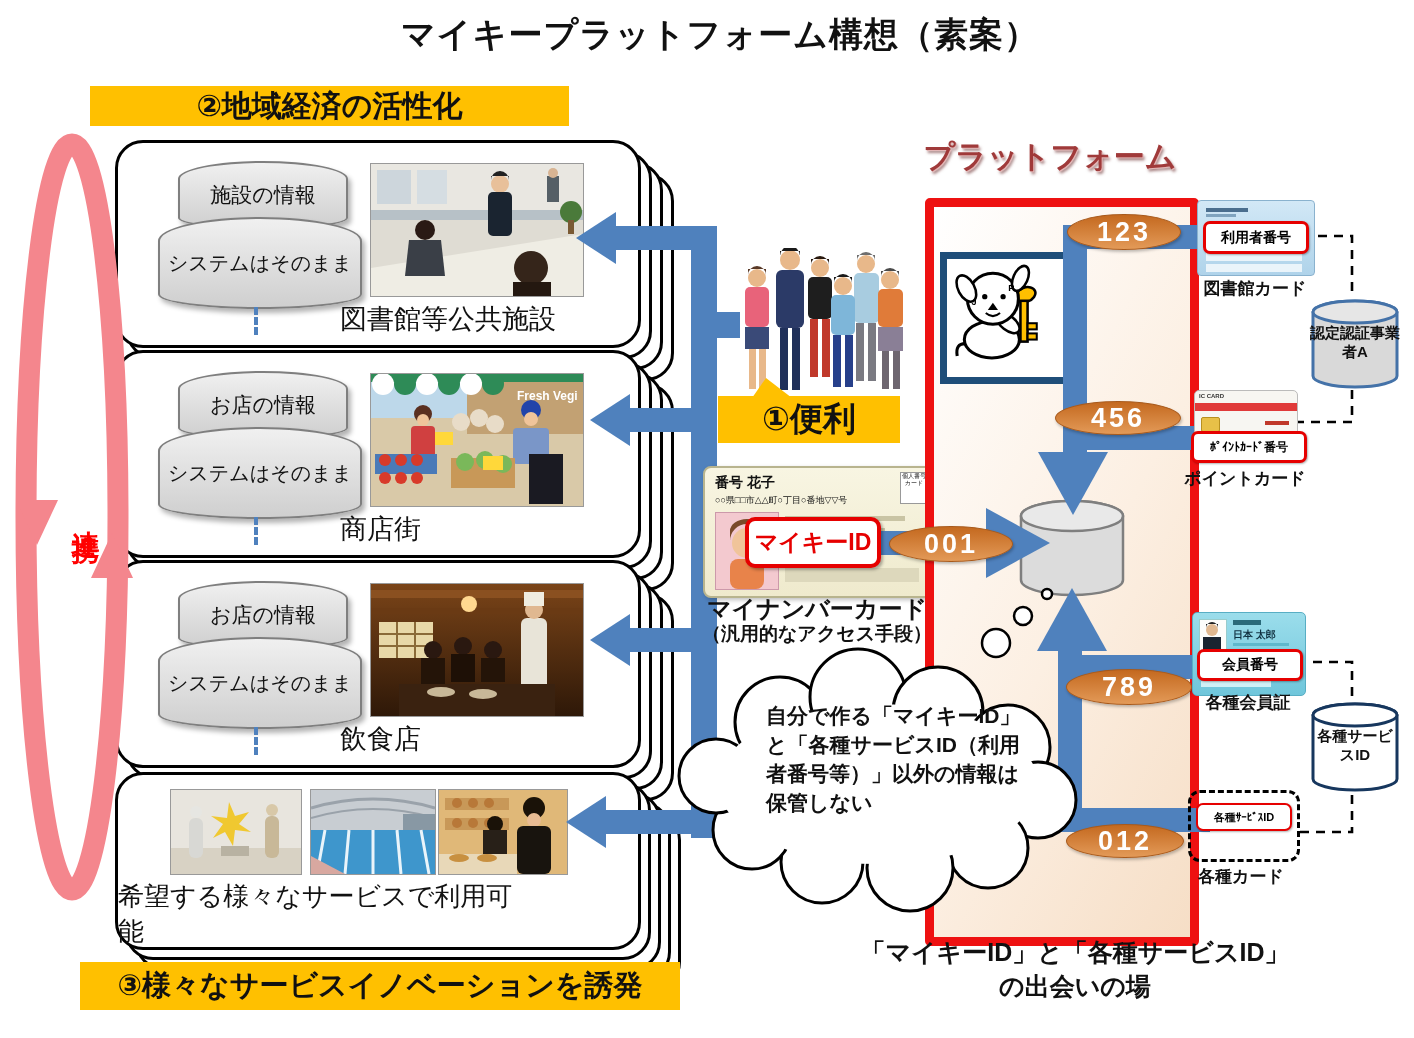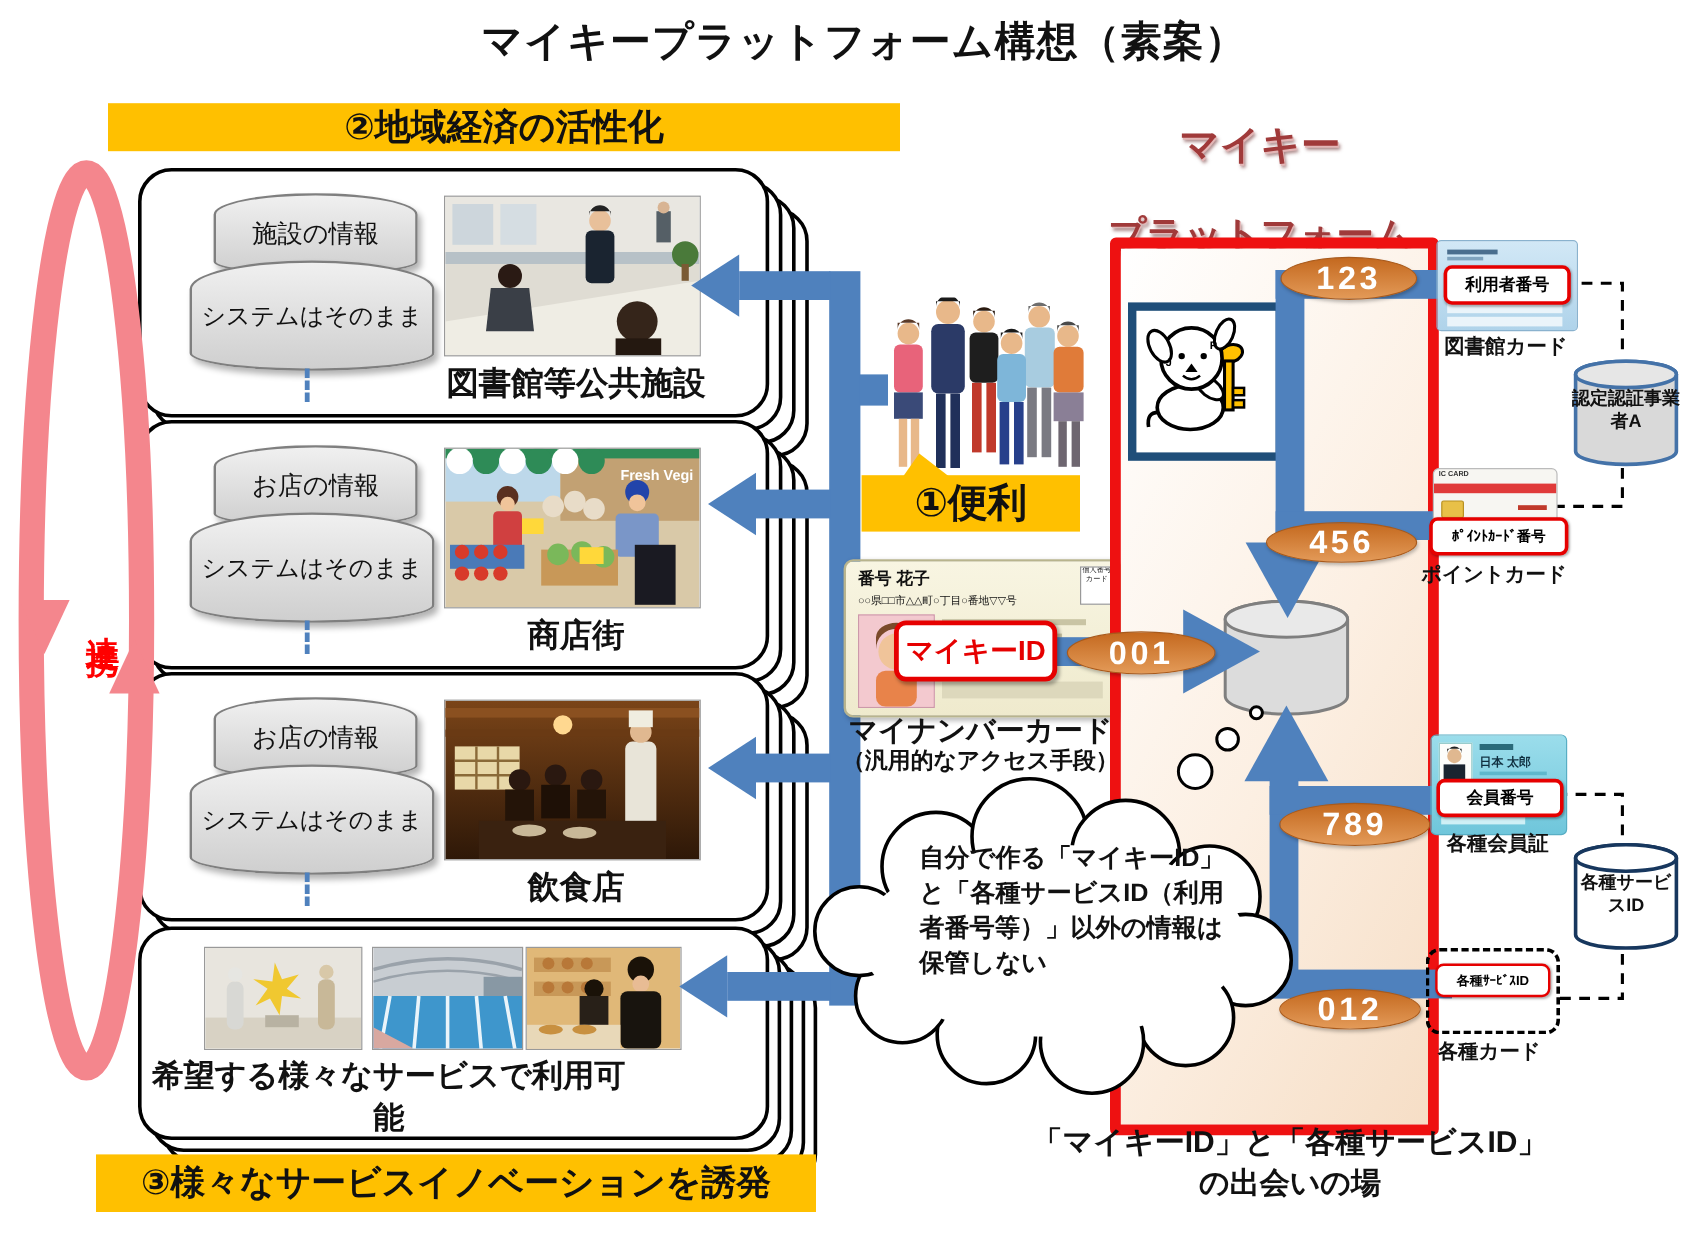--- a/index.html
+++ b/index.html
@@ -6,36 +6,36 @@
   #stage{
     position:relative;width:1414px;height:1038px;background:#fff;overflow:hidden;
     font-family:"Liberation Sans","DejaVu Sans",sans-serif;color:#111;
   }
   .abs{position:absolute;}
   .ctr{display:flex;align-items:center;justify-content:center;text-align:center;}
   svg{display:block;}
   
   .main-title{left:340px;top:12px;width:760px;font-size:34px;font-weight:bold;text-align:center;letter-spacing:1px;}
   .banner{background:#FFC000;font-weight:bold;}
-  .banner-region{left:90px;top:86px;width:660px;height:40px;font-size:30px;}
+  .banner-region{left:90px;top:86px;width:479px;height:40px;font-size:30px;}
   .banner-innovation{left:80px;top:962px;width:600px;height:48px;font-size:29px;}
   .banner-benri{left:718px;top:396px;width:182px;height:47px;font-size:33px;}
   .benri-tail{left:752px;top:378px;width:0;height:0;border-left:14px solid transparent;
     border-right:26px solid transparent;border-bottom:20px solid #FFC000;}
   .linkage{left:68px;top:508px;width:34px;font-size:28px;font-weight:bold;color:#FF0000;
     writing-mode:vertical-rl;letter-spacing:4px;line-height:34px;}
   
   .stack-main,.stack-echo{position:absolute;background:#fff;border:3.5px solid #000;border-radius:28px;}
   .cyl{position:absolute;background:linear-gradient(#F0F0F0,#CFCFCF);border:2px solid #7F7F7F;
     border-radius:50% 50% 50% 50% / 26% 26% 16% 16%;box-shadow:3px 4px 5px rgba(0,0,0,.3);
     display:flex;align-items:center;justify-content:center;font-weight:normal;}
   .cyl-top{left:60px;top:18px;width:166px;height:64px;font-size:21px;}
   .cyl-bot{left:40px;top:74px;width:200px;height:88px;font-size:20px;}
   .dashline{position:absolute;left:136px;top:164px;height:28px;width:0;border-left:4px dashed #4F81BD;}
-  .card-caption{position:absolute;left:222px;top:158px;width:280px;text-align:center;font-size:27px;font-weight:bold;}
+  .card-caption{position:absolute;left:222px;top:158px;width:280px;text-align:left;font-size:27px;font-weight:normal;}
   .photo{position:absolute;left:252px;top:20px;width:212px;height:132px;border:1px solid #999;overflow:hidden;}
   
   .mynum-card{left:703px;top:466px;width:228px;height:128px;background:linear-gradient(#F8F5E2,#EFEACD);
     border:2px solid #B8B48E;border-radius:8px;box-shadow:2px 2px 4px rgba(0,0,0,.25);}
   .mynum-name{position:absolute;left:10px;top:6px;font-size:14px;font-weight:bold;}
   .mynum-addr{position:absolute;left:10px;top:26px;font-size:9px;white-space:nowrap;}
   .mynum-type{position:absolute;right:5px;top:4px;width:26px;height:30px;border:1px solid #999;
     background:#fff;font-size:6px;line-height:7px;text-align:center;overflow:hidden;}
   .mynum-photo{position:absolute;left:10px;top:44px;width:62px;height:76px;background:#F3C9CF;border:1px solid #C9A;}
   .mynum-lines div{position:absolute;height:5px;background:#C9C4A4;}
@@ -342,21 +342,20 @@
     <div class="mynum-lines">
       <div class="bar" style="left:80px;top:48px;width:120px;"></div>
       <div class="bar" style="left:80px;top:60px;width:100px;"></div>
       <div class="bar" style="left:80px;top:100px;width:134px;height:14px;background:#DDD8BC;"></div>
     </div>
   </div>
   <div class="abs mynum-caption">マイナンバーカード</div>
   <div class="abs mynum-sub">（汎用的なアクセス手段）</div>
 
   <div class="abs plat-title">
-    <div class="l1">マイキー</div>
     <div class="l2">プラットフォーム</div>
   </div>
   <div class="abs redbox"></div>
 
   <div class="abs dogbox">
     <svg width="102" height="104" viewBox="0 0 100 100">
       <ellipse cx="44" cy="78" rx="27" ry="18" fill="#fff" stroke="#000" stroke-width="3"></ellipse>
       <path d="M18 82 q-10 0 -8 12" stroke="#000" stroke-width="3" fill="none"></path>
       <g>
         <ellipse cx="77" cy="34" rx="10" ry="7" transform="rotate(-20 77 34)" fill="#FFC000" stroke="#000" stroke-width="2.5"></ellipse>
@@ -420,21 +419,21 @@
       <g fill="#fff" stroke="#000" stroke-width="2.5">
         <circle cx="996" cy="643" r="14"></circle>
           <circle cx="1023" cy="616" r="9"></circle>
           <circle cx="1047" cy="594" r="5"></circle>
       </g>
     </g>
   </svg>
   <div class="abs cloud-text">自分で作る「マイキーID」と「各種サービスID（利用者番号等）」以外の情報は保管しない</div>
 
   <div class="abs ctr num-oval" style="left:1067px;top:214px;width:112px;height:34px;">123</div>
-  <div class="abs ctr num-oval" style="left:1055px;top:401px;width:124px;height:32px;margin-top:34px;">456</div>
+  <div class="abs ctr num-oval" style="left:1055px;top:401px;width:124px;height:32px;">456</div>
   <div class="abs ctr num-oval" style="left:889px;top:526px;width:122px;height:34px;">001</div>
   <div class="abs ctr num-oval" style="left:1066px;top:669px;width:124px;height:34px;">789</div>
   <div class="abs ctr num-oval" style="left:1066px;top:824px;width:116px;height:32px;">012</div>
 
   <div class="abs ctr mykey-badge">マイキーID</div>
 
   <div class="abs libcard">
     <div class="bar" style="left:8px;top:7px;width:42px;height:4px;background:#4A6E8E;"></div>
     <div class="bar" style="left:8px;top:13px;width:30px;height:3px;background:#7FA3BE;"></div>
     <div class="bar" style="left:8px;top:52px;width:96px;height:8px;background:#EAF4FA;"></div>

